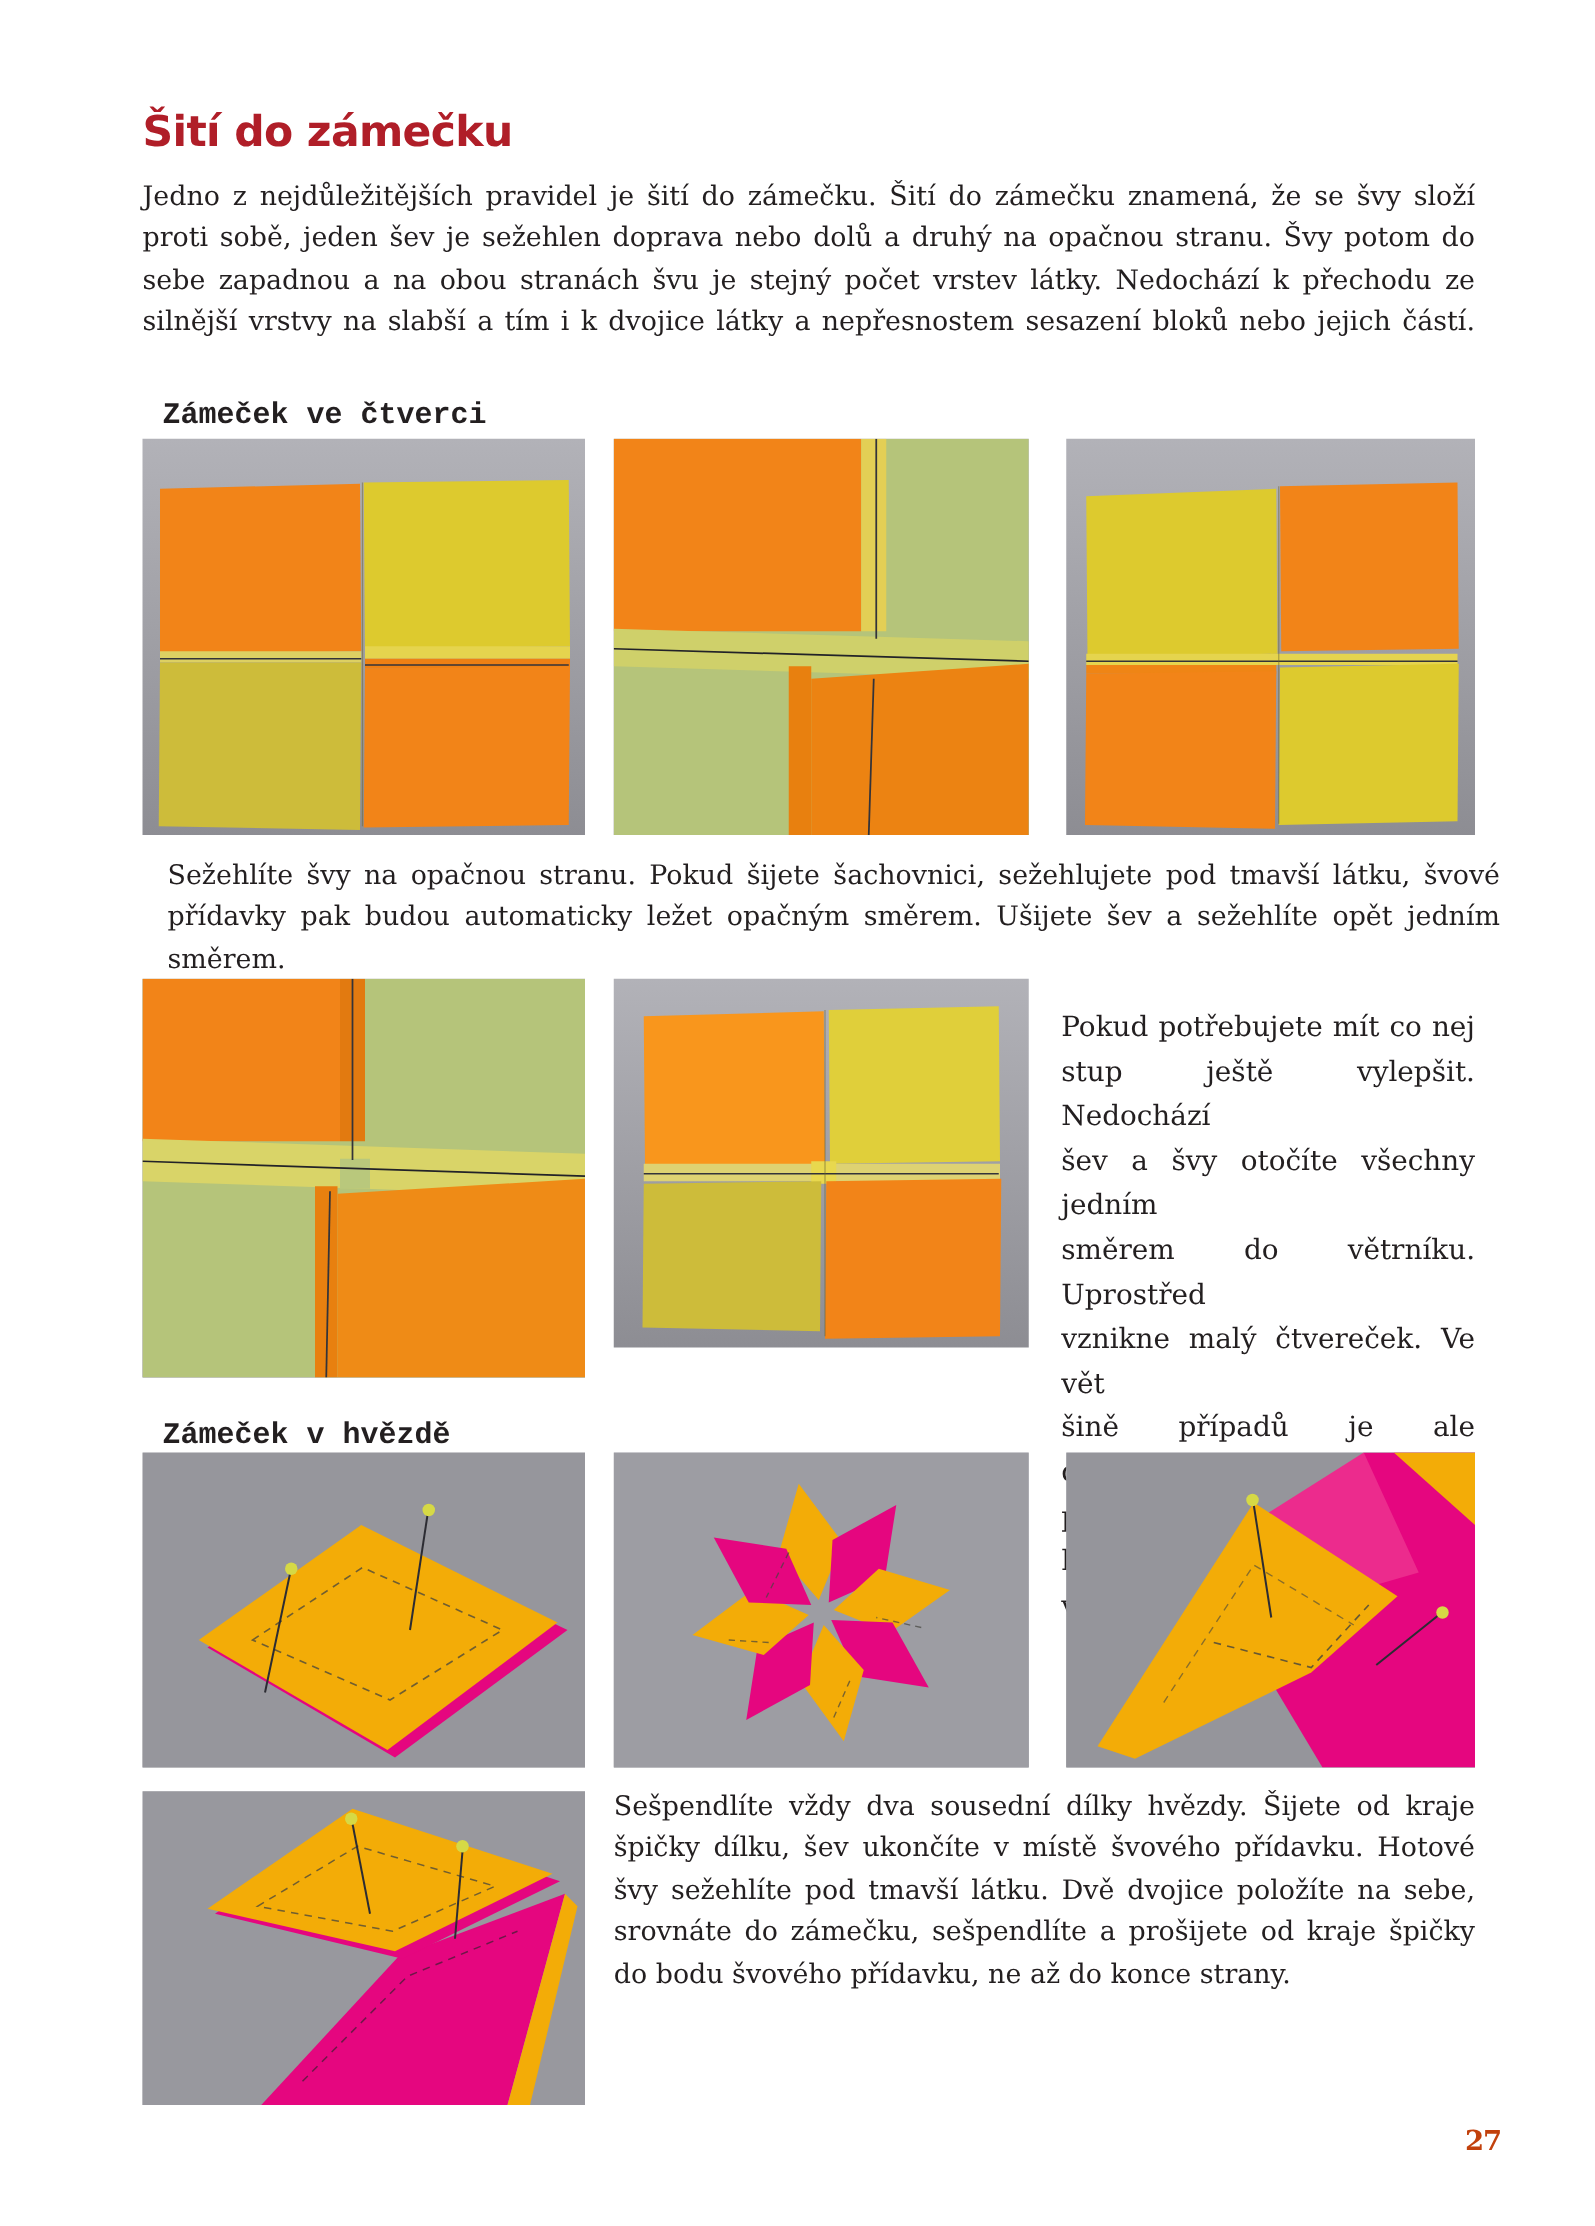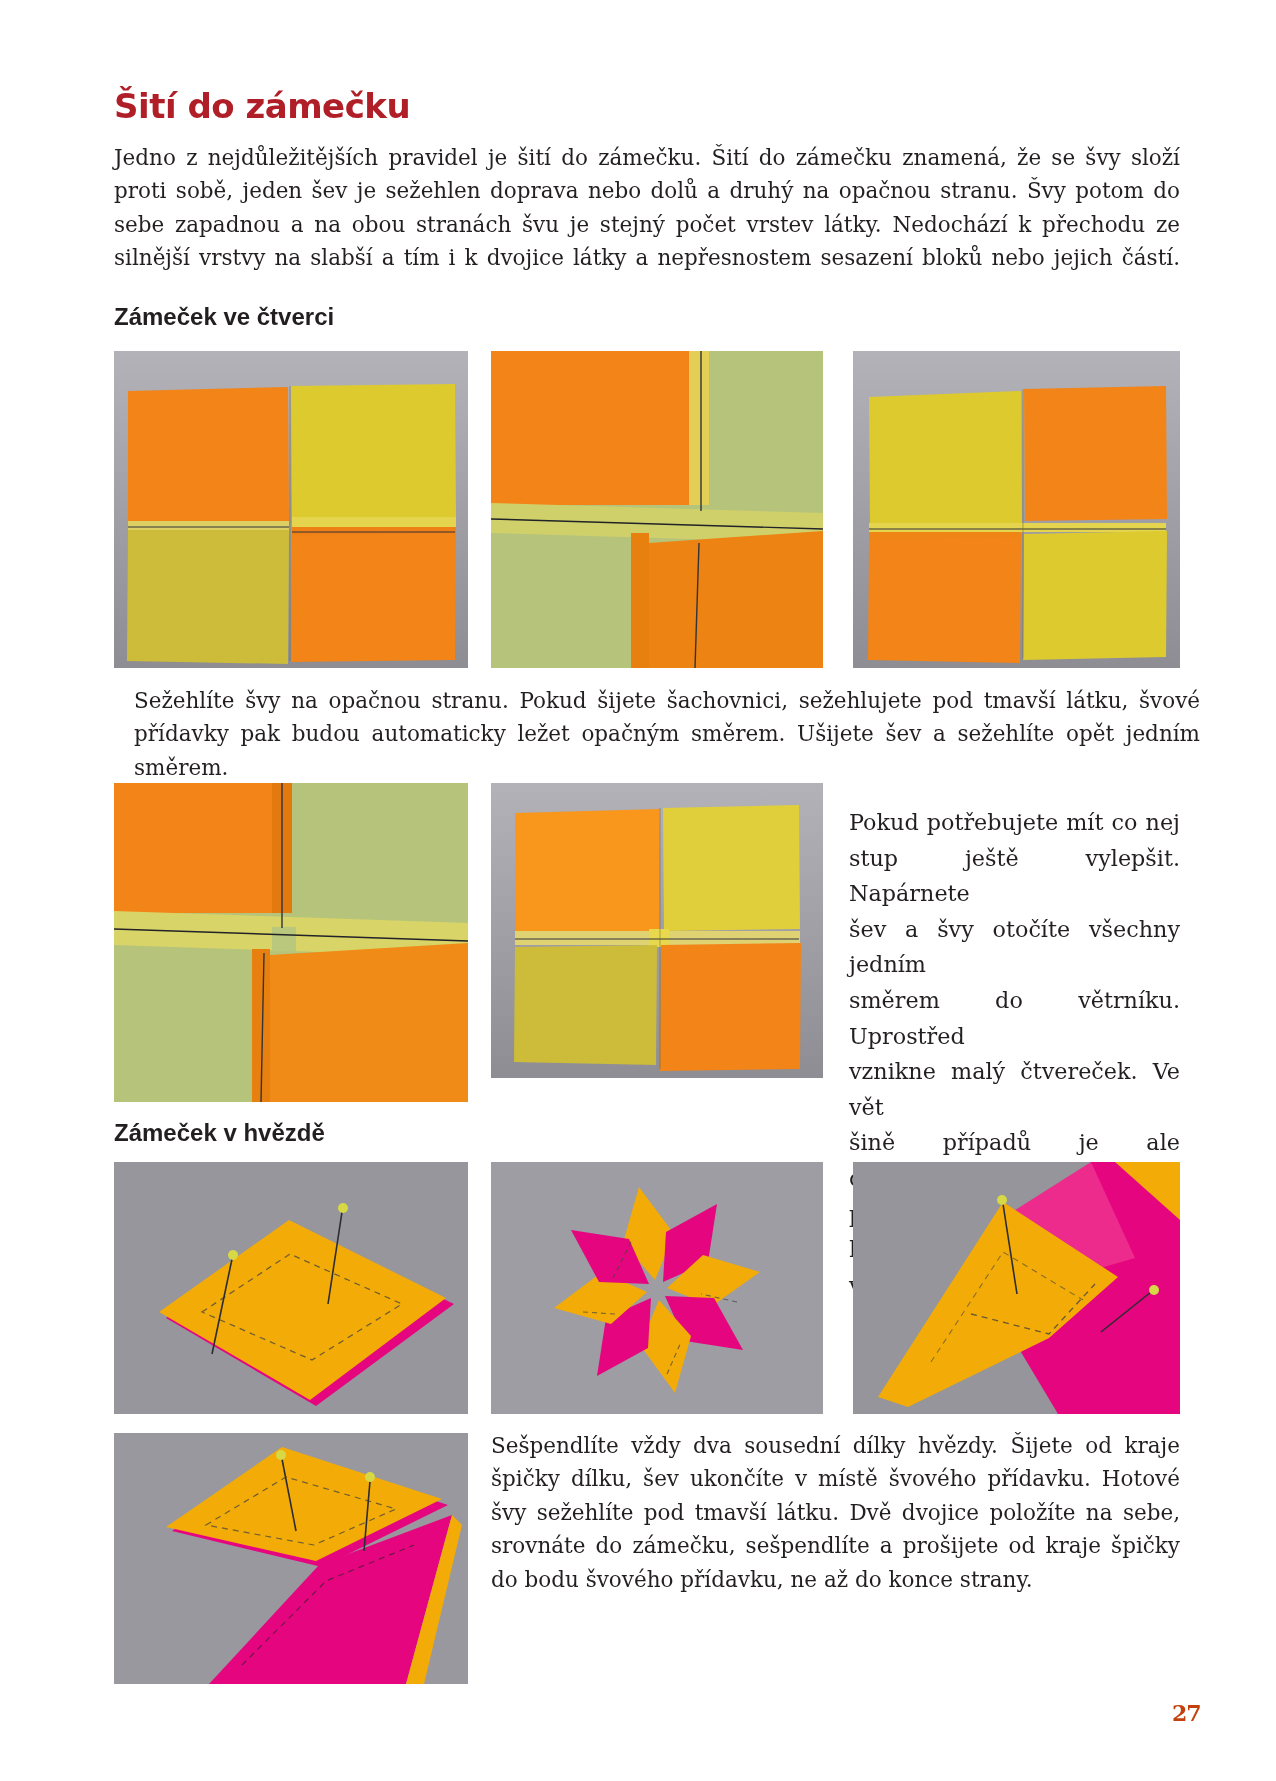--- a/index.html
+++ b/index.html
@@ -10,21 +10,21 @@
   .abs{position:absolute;}
   .page-title{
     font-family:"DejaVu Sans", sans-serif;font-weight:700;font-size:34px;
     color:#b01e28;letter-spacing:-.5px;
   }
   .body-block{font-size:21.5px;line-height:33.4px;}
   .side-block{font-size:22.3px;line-height:35.6px;margin-top:28px;}
   .jline{text-align:justify;text-align-last:justify;white-space:normal;}
   .jline.last{text-align-last:left;}
   .justify-all .jline.last{text-align-last:justify;}
-  h2{margin:0;font-size:24px;font-weight:700;font-family:Liberation Sans, sans-serif;}
+  h2{margin:16px;font-size:24px;font-weight:700;font-family:Liberation Mono, monospace;}
   figure{margin:0;padding:0;background:linear-gradient(#b2b2b8,#8d8d93);}
   figure svg{display:block;width:100%;height:100%;}
   .page-num{font-size:22px;letter-spacing:-1px;color:#c2410c;font-weight:bold;}
 </style>
 </head>
 <body>
 
 <div class="page">
 
   <div class="abs page-title" style="left:114px;top:86px;">Šití do zámečku</div>
@@ -109,21 +109,21 @@
       <rect x="158" y="146" width="20" height="18" fill="#e8d84e"></rect>
       <polygon points="24,164 166,162 165,282 23,279" fill="#cdbc3a"></polygon>
       <polygon points="170,162 310,160 309,286 169,288" fill="#f28418"></polygon>
       <line x1="24" y1="156" x2="308" y2="156" stroke="#33333a" stroke-width="1.2"></line>
       <line x1="169" y1="25" x2="169" y2="286" stroke="#6b6430" stroke-width="1" opacity=".5"></line>
     </svg>
   </figure>
 
   <div class="abs side-block" style="left:849px;top:777px;width:331px;">
       <div class="jline">Pokud potřebujete mít co nej</div>
-      <div class="jline">stup ještě vylepšit. Napárnete</div>
+      <div class="jline">stup ještě vylepšit. Nedochází</div>
       <div class="jline">šev a švy otočíte všechny jedním</div>
       <div class="jline">směrem do větrníku. Uprostřed</div>
       <div class="jline">vznikne malý čtvereček. Ve vět</div>
       <div class="jline">šině případů je ale dostačující</div>
       <div class="jline">první varianta zpracování hoto</div>
       <div class="jline last">vého švu.</div>
     </div>
 
   <h2 class="abs" style="left:114px;top:1119px;">Zámeček v hvězdě</h2>
 

